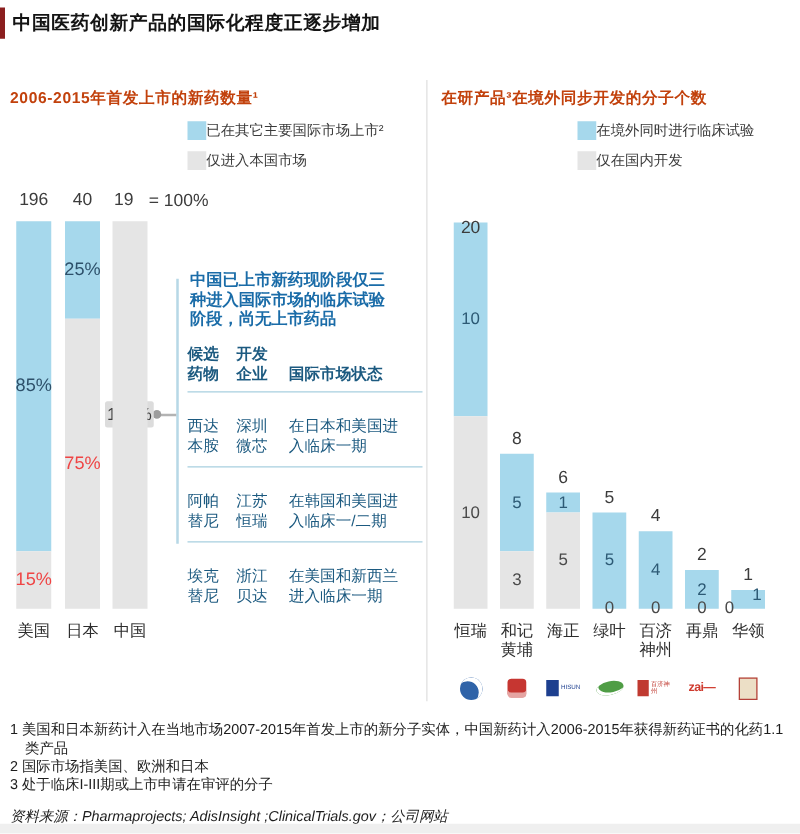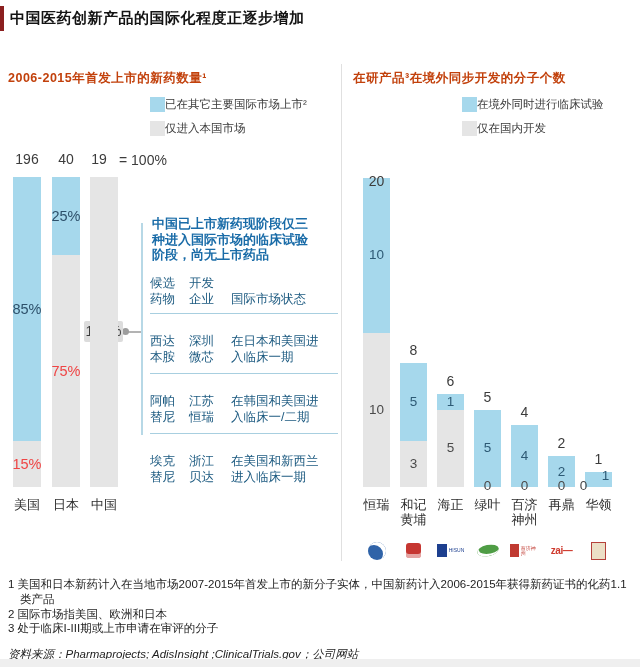--- a/index.html
+++ b/index.html
@@ -23,21 +23,21 @@
   .val-gray{color:#4a4a4a;}
   .cat{font-size:13px;color:#2d2d2d;text-align:center;white-space:pre-line;line-height:15px;}
   .note-text{left:152px;top:216px;width:184px;font-size:13px;line-height:15.5px;font-weight:bold;color:#1a6ca8;white-space:pre-line;}
   .bracket{left:141px;top:223px;width:2px;height:212px;background:#b7d8e6;}
   .conn-line{left:128px;top:331px;width:13px;height:2px;background:#b3b3b3;}
   .conn-dot{left:122px;top:328px;width:7px;height:7px;border-radius:50%;background:#9d9d9d;}
   .badge{left:84px;top:321px;width:39px;height:21px;background:#dcdcdc;border-radius:2px;
          font-size:14px;color:#3c3c3c;text-align:center;line-height:21px;}
   .anno-table{left:150px;top:276px;width:188px;color:#1c5a80;font-size:12.5px;line-height:15.5px;}
   .trow{display:grid;grid-template-columns:39px 42px 107px;padding:20px 0 8px 0;}
-  .trow.head{font-weight:normal;align-items:end;padding:0 0 6px 0;}
+  .trow.head{font-weight:bold;align-items:end;padding:0 0 6px 0;}
   .trow+.trow{border-top:1px solid #a8cfe0;}
   .tcell{white-space:pre-line;}
   .footnotes{left:8px;top:577px;width:627px;font-size:11.5px;line-height:14.8px;color:#1d1d1d;}
   .fn{padding-left:12px;text-indent:-12px;}
   .source{margin-top:11px;font-style:italic;}
   .bottom-strip{left:0;top:659px;width:640px;height:8px;background:#efefef;}
   .logo-box{display:flex;align-items:center;justify-content:center;gap:2px;}
   .logo-word{font-weight:bold;font-size:10px;letter-spacing:-0.5px;}
   .logo-minitext{font-size:5px;line-height:5px;}
 </style>

